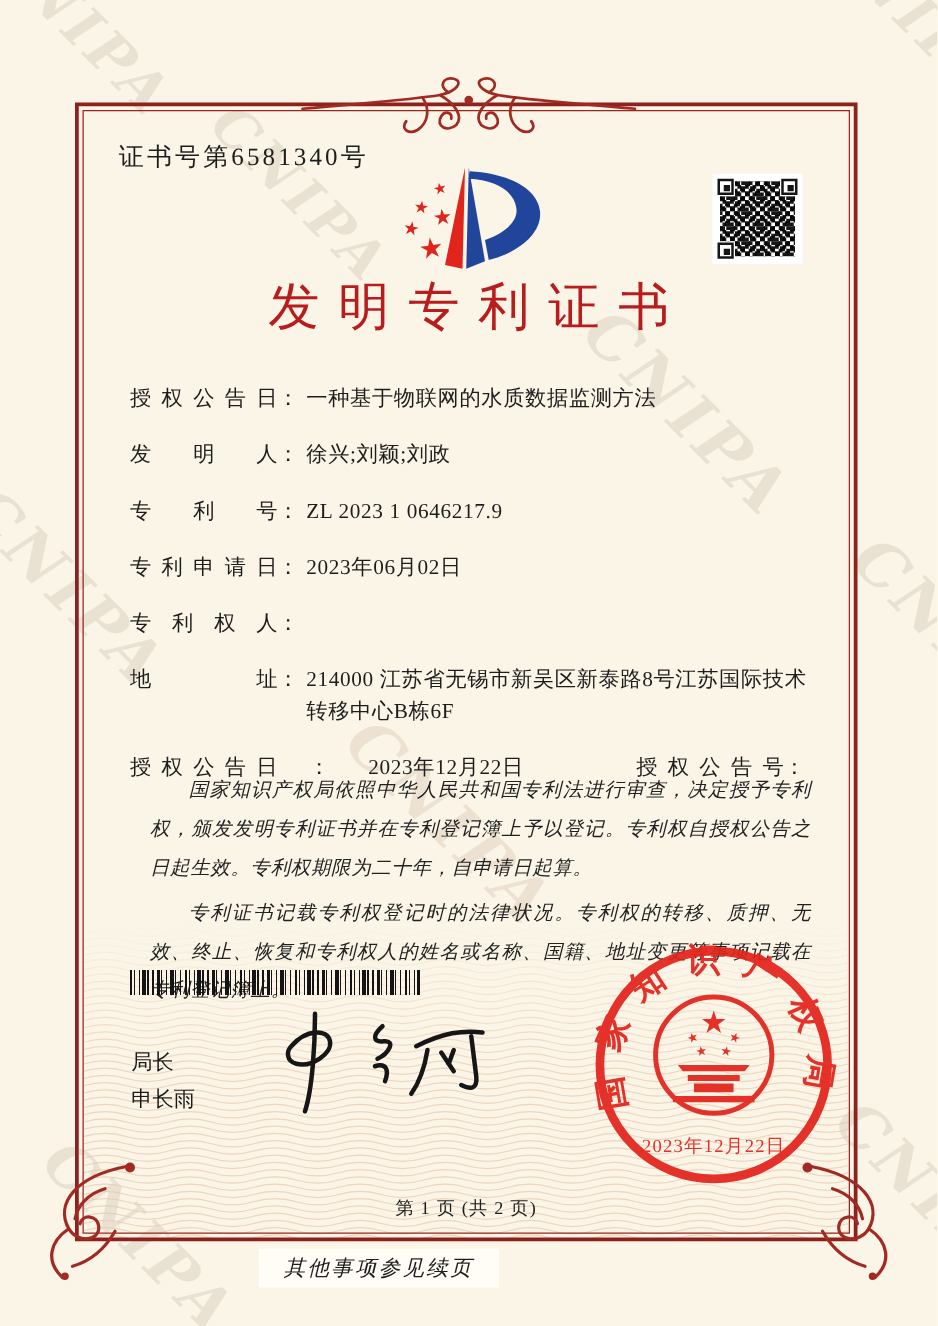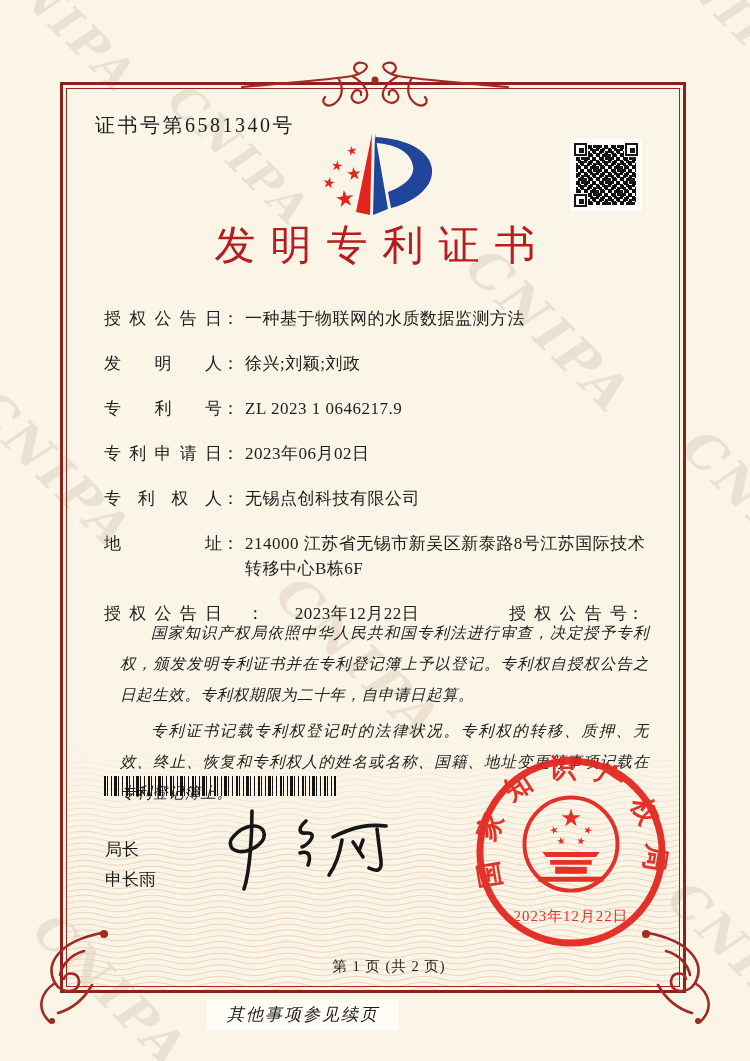--- a/index.html
+++ b/index.html
@@ -48,21 +48,21 @@
   .paras p{margin:0 0 5px 16px;text-indent:2em;}
   
   .barcode{position:absolute;left:104px;top:776px;width:232px;height:20px;
     background:repeating-linear-gradient(90deg,#141414 0 2px,transparent 2px 3px,#141414 3px 4px,
       transparent 4px 7px,#141414 7px 8px,transparent 8px 10px,#141414 10px 13px,transparent 13px 14px,
       #141414 14px 15px,transparent 15px 18px,#141414 18px 19px,transparent 19px 22px);}
   .officer{position:absolute;left:105px;top:835px;font-family:Liberation Serif, serif;
            font-size:17px;line-height:30px;color:#1a1a1a;}
   .sig{position:absolute;left:205px;top:795px;}
   .seal{position:absolute;left:472px;top:753px;}
-  .pageinfo{position:absolute;left:76px;top:957px;width:626px;text-align:center;font-size:14.5px;letter-spacing:1px;}
+  .pageinfo{position:absolute;left:60px;top:957px;width:626px;text-align:center;font-size:14.5px;letter-spacing:1px;}
   .note{position:absolute;left:0;top:999px;width:606px;text-align:center;}
   .note span{display:inline-block;background:#fffdf6;padding:4px 20px;font-size:17px;
              font-style:italic;letter-spacing:2px;}
   .orn{position:absolute;left:240px;top:60px;}
   .fl-left{position:absolute;left:22px;top:925px;}
   .fl-right{position:absolute;left:638px;top:925px;}
 </style>
 </head>
 <body>
 
@@ -223,21 +223,20 @@
       <span class="fvalue">ZL 2023 1 0646217.9</span>
     </div>
     <div class="frow">
       <span class="flabel">专利申请日</span>
         <span class="fcolon">：</span>
       <span class="fvalue">2023年06月02日</span>
     </div>
     <div class="frow">
       <span class="flabel">专利权人</span>
         <span class="fcolon">：</span>
-      <span class="fvalue">无锡点创科技有限公司</span>
     </div>
     <div class="frow addr">
       <span class="flabel">地址</span>
         <span class="fcolon">：</span>
       <span class="fvalue">214000 江苏省无锡市新吴区新泰路8号江苏国际技术转移中心B栋6F</span>
     </div>
     <div class="grow2">
       <span class="flabel">授权公告日</span>
         <span class="fcolon">：</span>
       <span class="fvalue">2023年12月22日</span>

